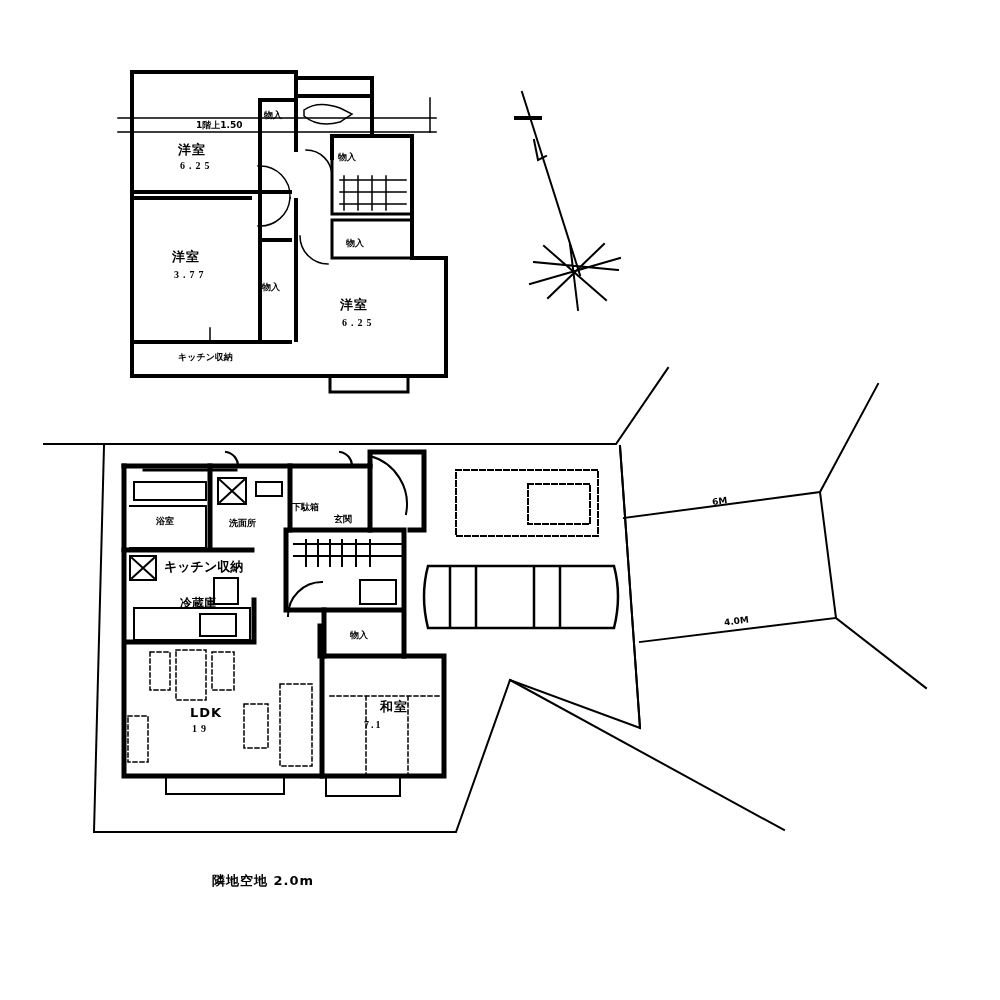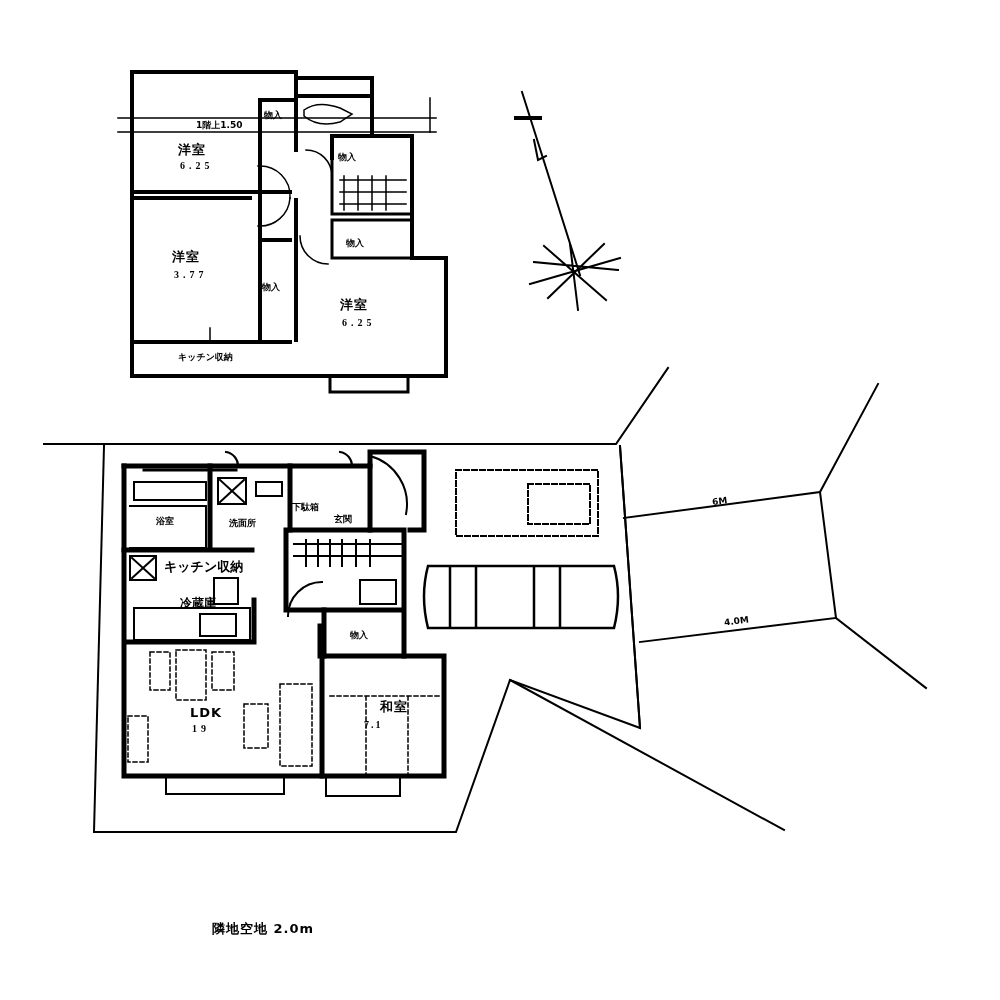--- a/index.html
+++ b/index.html
@@ -1,21 +1,21 @@
 <!DOCTYPE html>
 <html><head>
 <meta charset="utf-8">
 <style>
   html,body{margin:0;padding:0;background:#fff;}
   body{width:1000px;height:1000px;position:relative;overflow:hidden;font-family:"DejaVu Sans",sans-serif;color:#000;}
   svg{position:absolute;left:0;top:0;}
   .lbl{position:absolute;font-weight:bold;font-size:13px;letter-spacing:1px;line-height:14px;white-space:nowrap;}
   .sm{font-size:9px;letter-spacing:0;}
   .num{font-family:Liberation Serif, serif;font-size:10px;letter-spacing:4px;}
-  .cap{position:absolute;font-weight:bold;font-size:13px;letter-spacing:1px;margin-top:48px;}
+  .cap{position:absolute;font-weight:bold;font-size:13px;letter-spacing:1px;}
 </style>
 </head>
 <body>
 
 <svg width="1000" height="1000" viewBox="0 0 1000 1000">
   <g stroke="#000" fill="none" stroke-linecap="square">
 
     <g stroke-width="4">
       <path d="M132 72 H296 V78 H372 V100 M132 72 V376 H290"></path>
       <path d="M290 376 H446 V258 H412 V136 H332 V158"></path>

